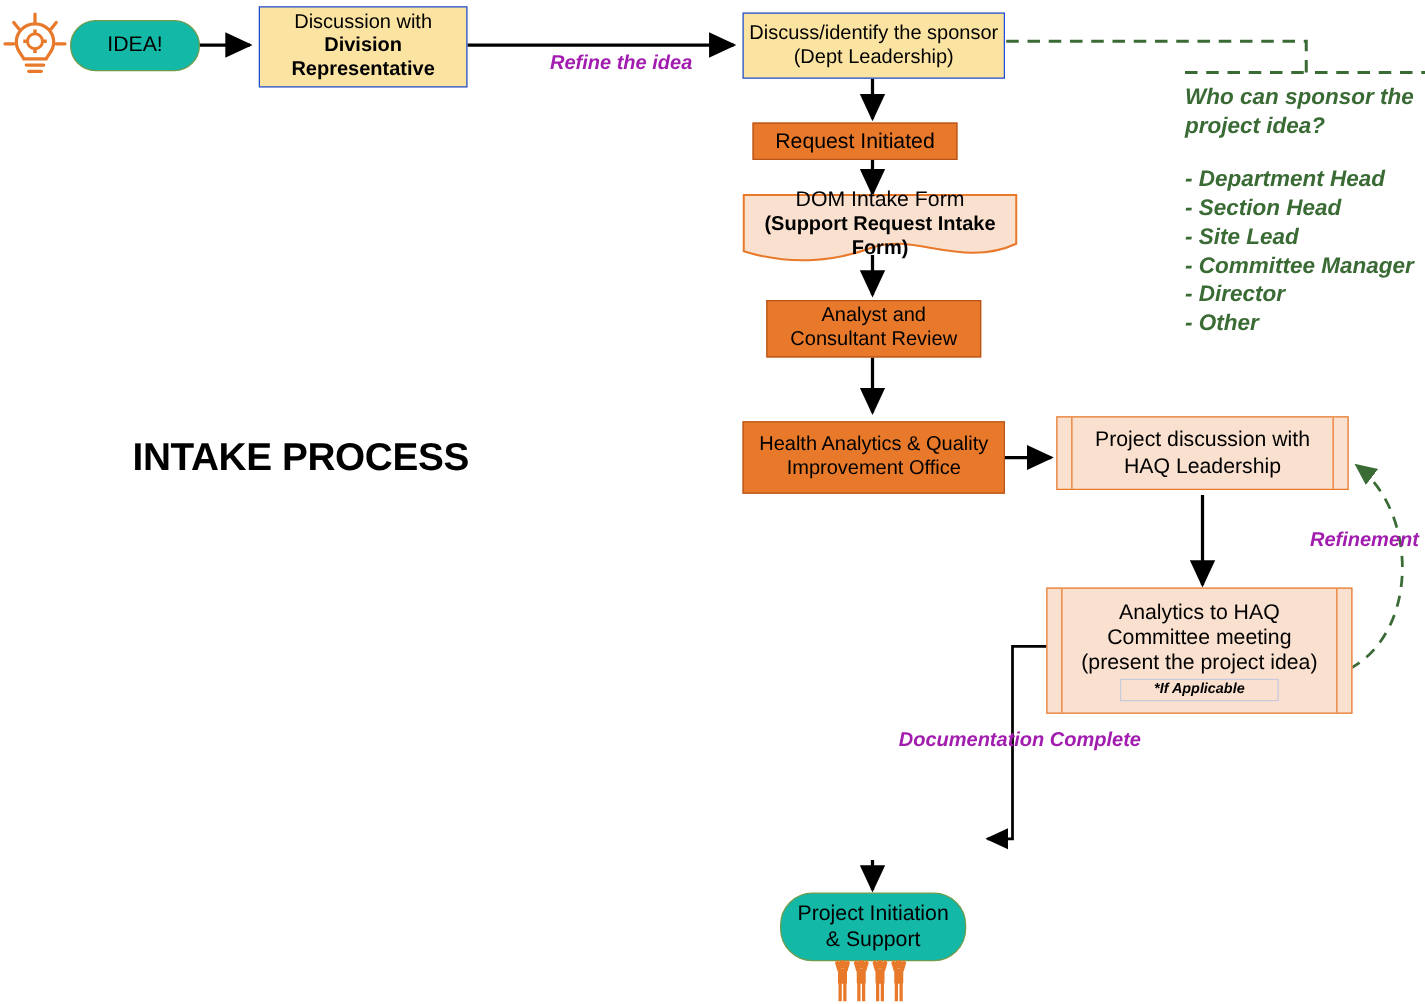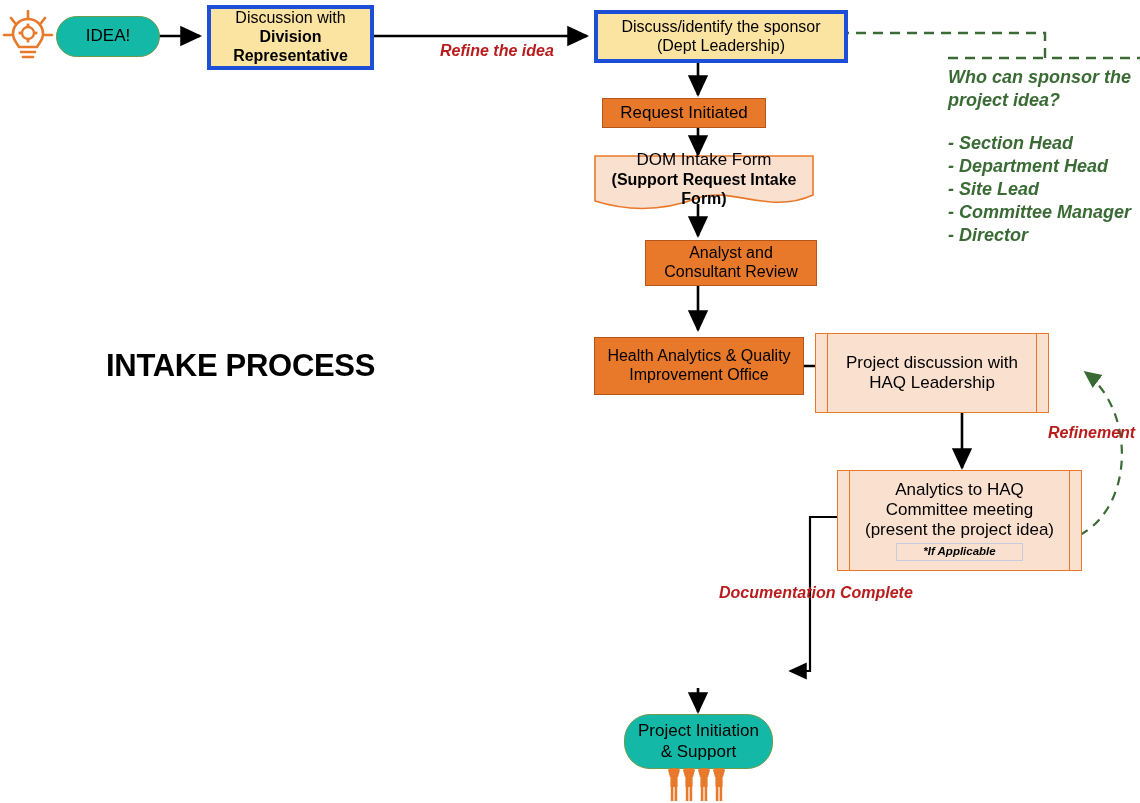--- a/index.html
+++ b/index.html
@@ -3,36 +3,36 @@
 <meta charset="utf-8">
 <style>
   html,body{margin:0;padding:0;background:#ffffff;}
   body{width:1140px;height:803px;position:relative;overflow:hidden;
        font-family:"Liberation Sans",sans-serif;color:#000;}
   #stage{position:absolute;inset:0;width:1140px;height:803px;}
   svg#flow{position:absolute;left:0;top:0;width:1140px;height:803px;}
 
   .node{position:absolute;box-sizing:border-box;display:flex;flex-direction:column;
         align-items:center;justify-content:center;text-align:center;line-height:1.18;}
-  .n-yellow{background:#FBE3A1;border:4px solid #1d4ed8;}
+  .n-yellow{background:#FBE3A1;border:1px solid #1d4ed8;}
   .n-orange{background:#E8792B;border:1px solid #B5551A;}
   .n-lt{background:#FAE0CE;border:1px solid #E8792B;}
   .n-green{background:#14b8a6;border:1px solid #6E9B4C;border-radius:26px;}
   .t16{font-size:16px;}
   .t17{font-size:17px;}
   .b{font-weight:bold;}
 
   .pp-bar{position:absolute;top:0;bottom:0;width:1px;background:#E8792B;}
   .pp-l{left:11px;} .pp-r{right:11px;}
 
   .ifapp{border:1px solid #c9c9e0;font-size:11.5px;font-style:italic;font-weight:bold;
          padding:1px 26px;margin-top:3px;background:transparent;}
 
   .lbl{position:absolute;font-style:italic;font-weight:bold;}
-  .lbl-green{color:#b91c1c;}
+  .lbl-green{color:#a21caf;}
 
   .title{position:absolute;font-size:31px;font-weight:bold;letter-spacing:-0.3px;}
 
   .spon{position:absolute;color:#3A6B35;font-style:italic;font-weight:bold;font-size:18px;line-height:1.28;}
   .spon .q{white-space:pre-line;}
   .spon ul{list-style:none;margin:0;padding:0;}
 
   .iconwrap{position:absolute;}
 </style>
 </head>
@@ -107,58 +107,59 @@
   </div>
 
   <div class="node n-yellow t16" style="left:207px;top:5px;width:167px;height:65px;">
     <span>Discussion with</span>
     <span class="b">Division</span>
     <span class="b">Representative</span>
   </div>
 
   <div class="lbl lbl-green t16" style="left:440px;top:42px;">Refine the idea</div>
 
-  <div class="node n-yellow t16" style="left:594px;top:10px;width:254px;height:53px;">
+  <div class="node n-yellow t16" style="left:594px;top:10px;width:210px;height:53px;">
     <span>Discuss/identify the sponsor</span>
     <span>(Dept Leadership)</span>
   </div>
 
   <div class="spon" style="left:948px;top:66px;width:192px;">
     <div class="q">Who can sponsor the
 project idea?</div>
     <ul style="margin-top:20px;">
+      <li>- Department Head</li>
       <li>- Section Head</li>
-      <li>- Department Head</li>
       <li>- Site Lead</li>
       <li>- Committee Manager</li>
       <li>- Director</li>
+      <li>- Other</li>
     </ul>
   </div>
 
   <div class="node n-orange t17" style="left:602px;top:98px;width:164px;height:30px;">
     <span>Request Initiated</span>
   </div>
 
   <div style="position:absolute;left:595px;top:158px;width:218px;height:42px;display:flex;
               flex-direction:column;align-items:center;justify-content:center;text-align:center;line-height:1.2;">
     <span class="t17">DOM Intake Form</span>
     <span class="t16 b">(Support Request Intake Form)</span>
   </div>
 
-  <div class="node n-orange t16" style="left:645px;top:240px;width:172px;height:46px;">
+  <div class="node n-orange t16" style="left:613px;top:240px;width:172px;height:46px;">
     <span>Analyst and</span>
     <span>Consultant Review</span>
   </div>
 
   <div class="node n-orange t16" style="left:594px;top:337px;width:210px;height:58px;">
     <span>Health Analytics &amp; Quality</span>
     <span>Improvement Office</span>
   </div>
 
-  <div class="node n-lt t17" style="left:815px;top:333px;width:234px;height:80px;">
+  <div class="node n-lt t17" style="left:845px;top:333px;width:234px;height:59px;">
     <span class="pp-bar pp-l"></span>
     <span class="pp-bar pp-r"></span>
     <span>Project discussion with</span>
     <span>HAQ Leadership</span>
   </div>
 
   <div class="lbl lbl-green t16" style="left:1048px;top:424px;">Refinement</div>
 
   <div class="node n-lt t17" style="left:837px;top:470px;width:245px;height:101px;">
     <span class="pp-bar pp-l"></span>

